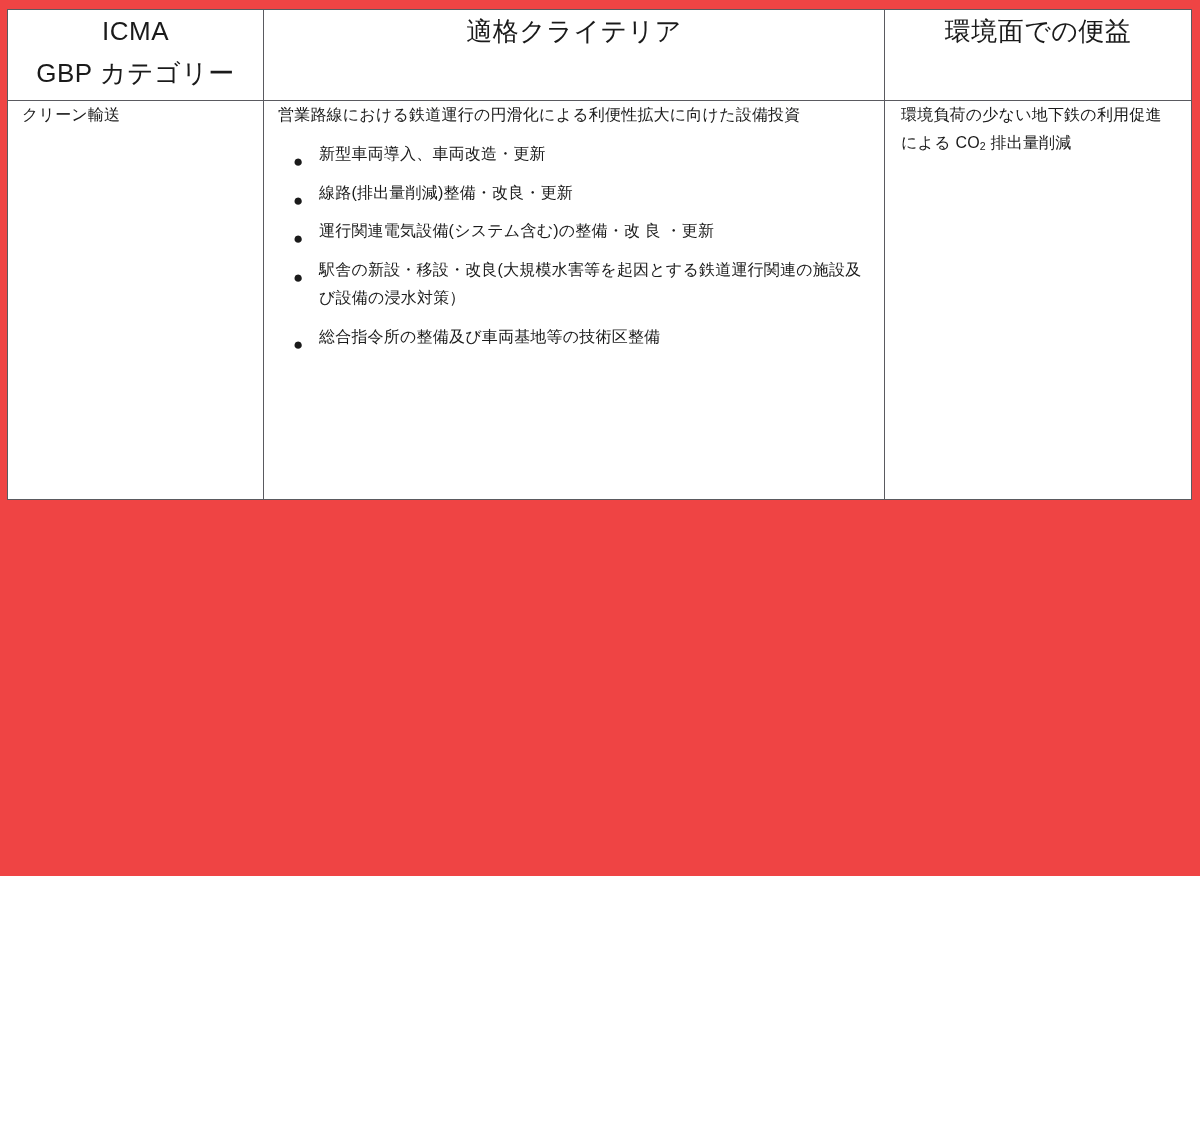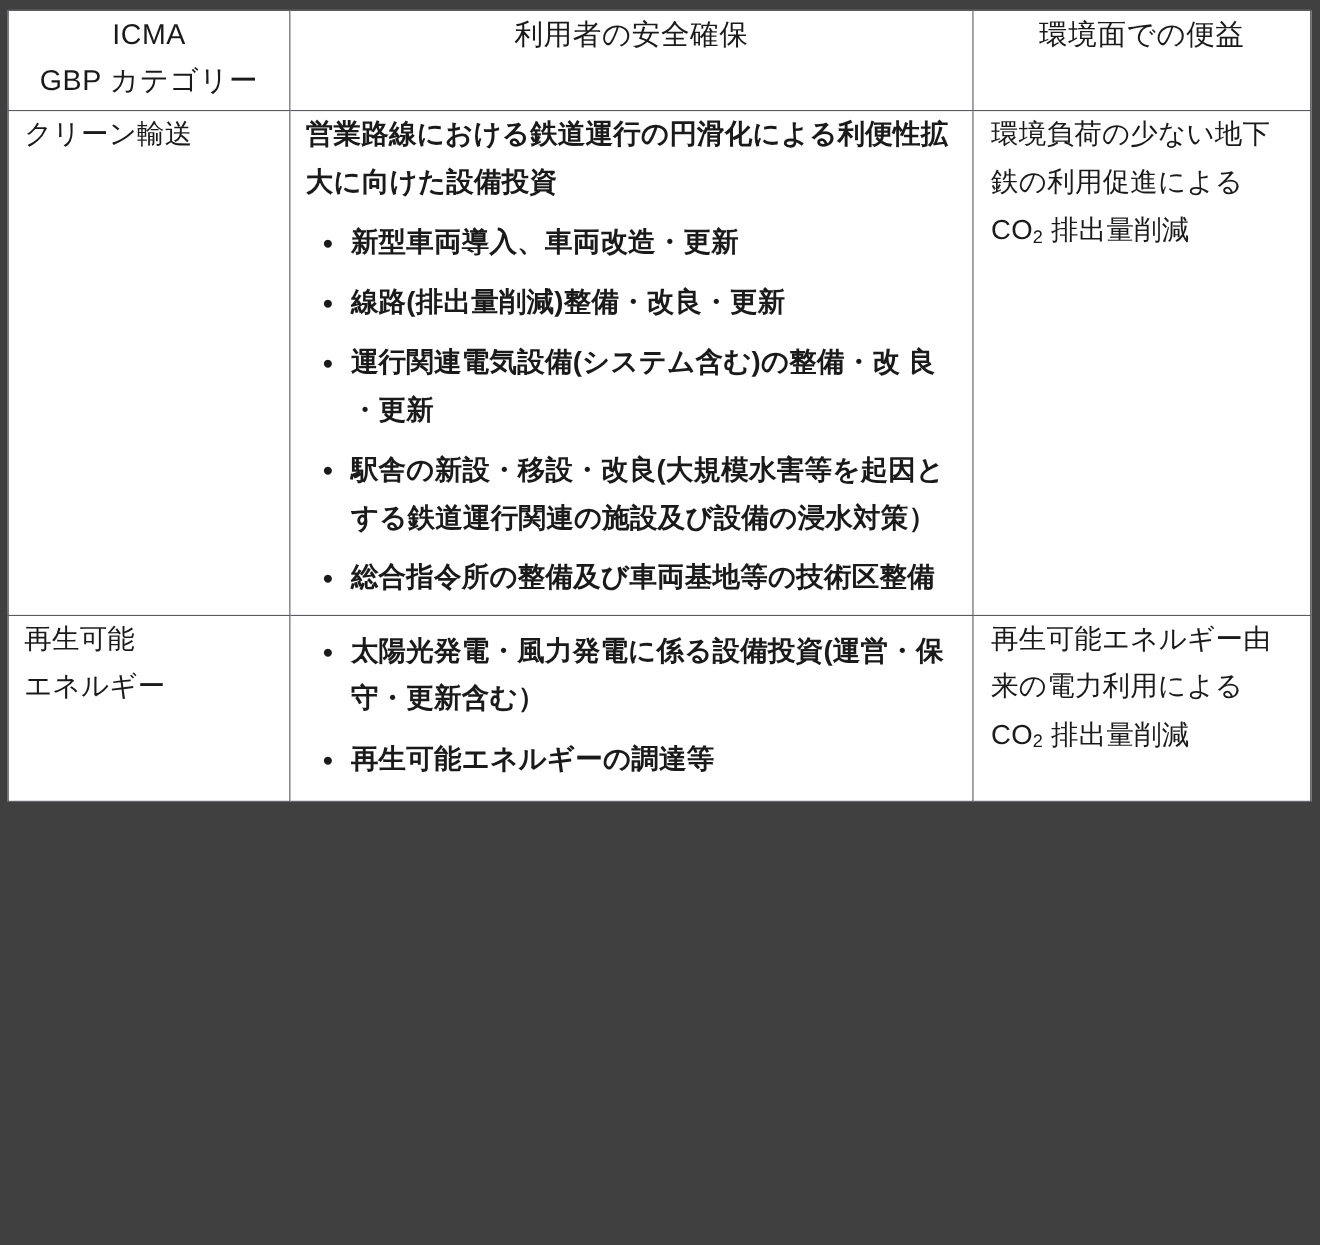--- a/index.html
+++ b/index.html
@@ -11,22 +11,22 @@
     width: 1200px;
     height: 1132px;
     font-family: "Liberation Sans", "DejaVu Sans", sans-serif;
     color: #1a1a1a;
     overflow: hidden;
   }
 
   .page {
     position: relative;
     width: 1200px;
-    height: 1132px;
-    background: #404040;
+    height: 876px;
+    background: #ef4444;
   }
 
   table.criteria-table {
     position: absolute;
     left: 7px;
     top: 9px;
     width: 1184px;
     border-collapse: collapse;
     table-layout: fixed;
     background: #ffffff;
@@ -55,27 +55,27 @@
   }
   .head-inner {
     font-size: 26px;
     line-height: 1.62;
     letter-spacing: 0.5px;
   }
   .head-inner .line { display: block; }
 
   
   .cell {
-    font-size: 25px;
+    font-size: 16px;
     line-height: 1.74;
     letter-spacing: 0.2px;
     padding: 12px 10px 16px 12px;
   }
   .cell.category { padding-left: 14px; }
-  .cell.criteria { padding-left: 14px; padding-right: 8px; font-weight: bold; }
+  .cell.criteria { padding-left: 14px; padding-right: 8px; }
   .cell.benefit  { padding-left: 16px; padding-right: 16px; }
 
   .para {
     margin: 0 0 0 0;
     text-indent: 0;
   }
 
   
   ul.bullets {
     list-style: none;
@@ -128,21 +128,21 @@
     <thead>
       <tr>
         <th>
           <span class="head-inner">
             <span class="line">ICMA</span>
             <span class="line">GBP カテゴリー</span>
           </span>
         </th>
         <th>
           <span class="head-inner">
-            <span class="line">利用者の安全確保</span>
+            <span class="line">適格クライテリア</span>
           </span>
         </th>
         <th>
           <span class="head-inner">
             <span class="line">環境面での便益</span>
           </span>
         </th>
       </tr>
     </thead>
 
@@ -162,32 +162,17 @@
             <li>総合指令所の整備及び車両基地等の技術区整備</li>
           </ul>
         </td>
         <td class="cell benefit">
           <p class="para"><span>環境負荷の少ない地下鉄の利用促進による </span><span class="nowrapline"><span>CO</span><sub>2</sub></span><span> 排出量削減</span></p>
         </td>
       </tr>
 
 
 
-      <tr class="row-renew">
-        <td class="cell category">
-          <span class="catline">再生可能</span>
-          <span class="catline">エネルギー</span>
-        </td>
-        <td class="cell criteria">
-          <ul class="bullets">
-            <li>太陽光発電・風力発電に係る設備投資(運営・保守・更新含む）</li>
-            <li>再生可能エネルギーの調達等</li>
-          </ul>
-        </td>
-        <td class="cell benefit">
-          <p class="para"><span>再生可能エネルギー由来の電力利用による </span><span class="nowrapline"><span>CO</span><sub>2</sub></span><span> 排出量削減</span></p>
-        </td>
-      </tr>
 
     </tbody>
   </table>
 
 </div>
 
 </body></html>

